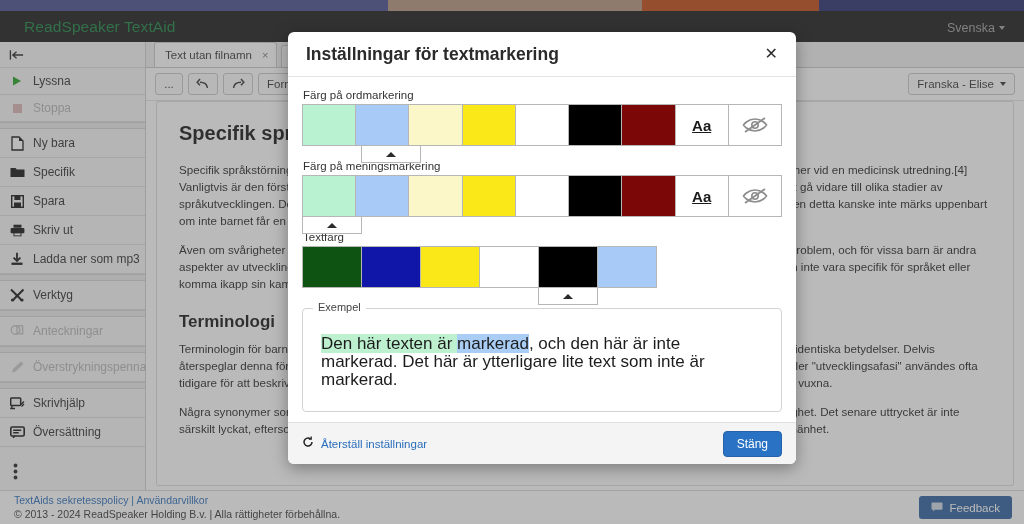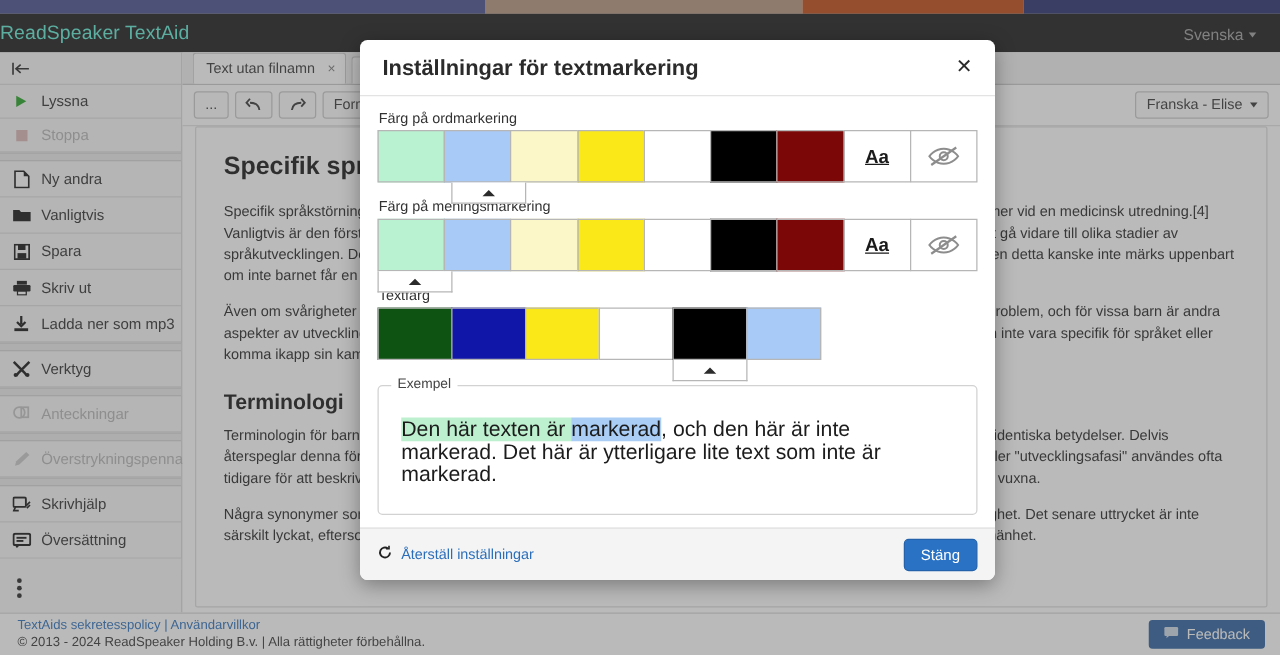--- a/index.html
+++ b/index.html
@@ -27,21 +27,21 @@
   .topstrip { position:absolute; top:0; left:0; width:1024px; height:11px; display:flex; }
   .topstrip span { display:block; height:11px; }
 
   
   .navbar {
     position: absolute; top: 11px; left: 0; width: 1024px; height: 31px;
     background: #151515; color: #b9b9b9;
     display: flex; align-items: center;
   }
   .brand {
-    margin-left: 0; font-size: 15.5px; color: #5eead4; letter-spacing: .1px;
+    margin-left: 24px; font-size: 15.5px; color: #15803d; letter-spacing: .1px;
   }
   .nav-right { margin-left: auto; display:flex; gap: 22px; margin-right: 18px; flex-direction: column; }
   .nav-item { font-size: 12.5px; color: #9e9e9e; display:flex; align-items:center; gap:4px; }
   .caret-d {
     display:inline-block; width:0;height:0;
     border-left:3.5px solid transparent;border-right:3.5px solid transparent;
     border-top:4px solid #9e9e9e;
   }
   .bell { font-size: 12px; color: #8e8e8e; }
 
@@ -250,30 +250,30 @@
 
       <div class="sb-gap"></div>
 
       <div class="sb-row tall">
         <span class="sb-icon">
           <svg width="13" height="15" viewBox="0 0 13 15">
               <path d="M1 1h7l4 4v9H1z" fill="#fff" stroke="#111" stroke-width="1.3"></path>
               <path d="M8 1v4h4" fill="#111"></path>
             </svg>
         </span>
-        <span>Ny andra</span>
+        <span>Ny bara</span>
       </div>
 
       <div class="sb-row tall">
         <span class="sb-icon">
           <svg width="15" height="12" viewBox="0 0 15 12">
               <path d="M.5 2h5l1.3 1.6H14.5V11H.5z" fill="#111"></path>
             </svg>
         </span>
-        <span>Vanligtvis</span>
+        <span>Specifik</span>
       </div>
 
       <div class="sb-row tall">
         <span class="sb-icon">
           <svg width="13" height="13" viewBox="0 0 13 13">
               <rect x=".7" y=".7" width="11.6" height="11.6" fill="none" stroke="#111" stroke-width="1.4"></rect>
               <rect x="3.4" y="1" width="6" height="4" fill="#111"></rect>
               <rect x="3" y="7.5" width="7" height="4.5" fill="#111"></rect>
             </svg>
         </span>

